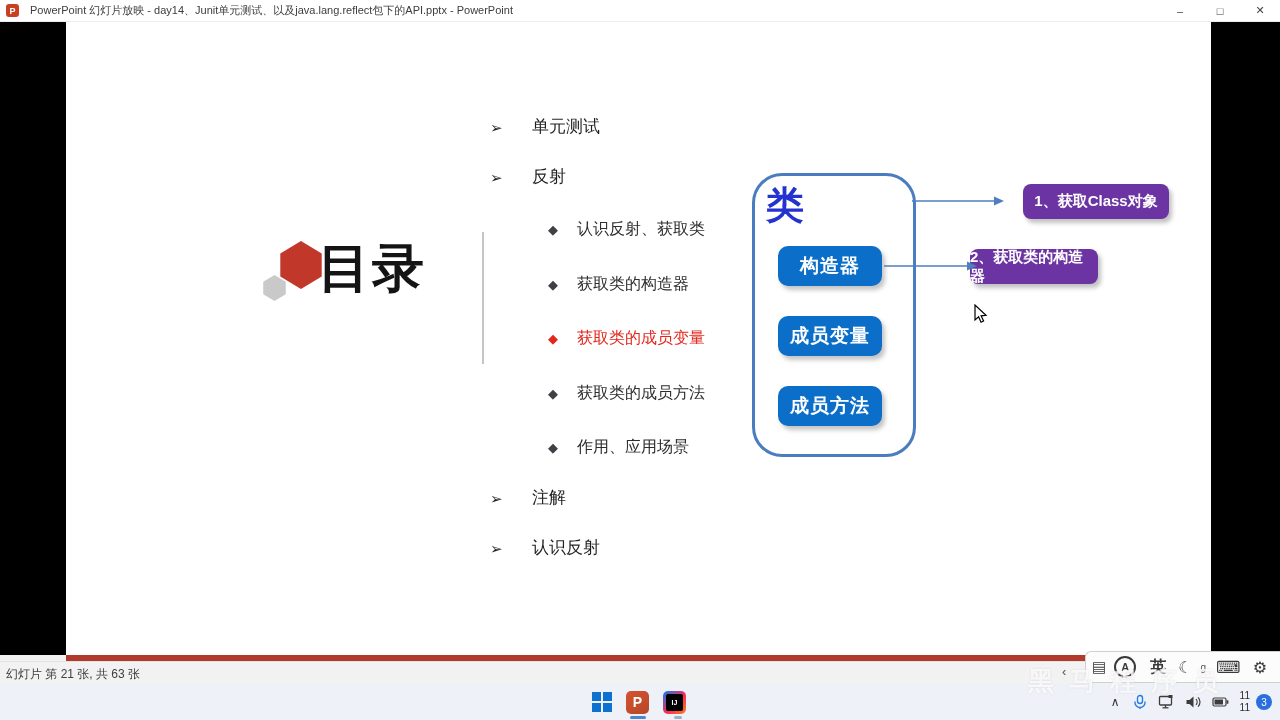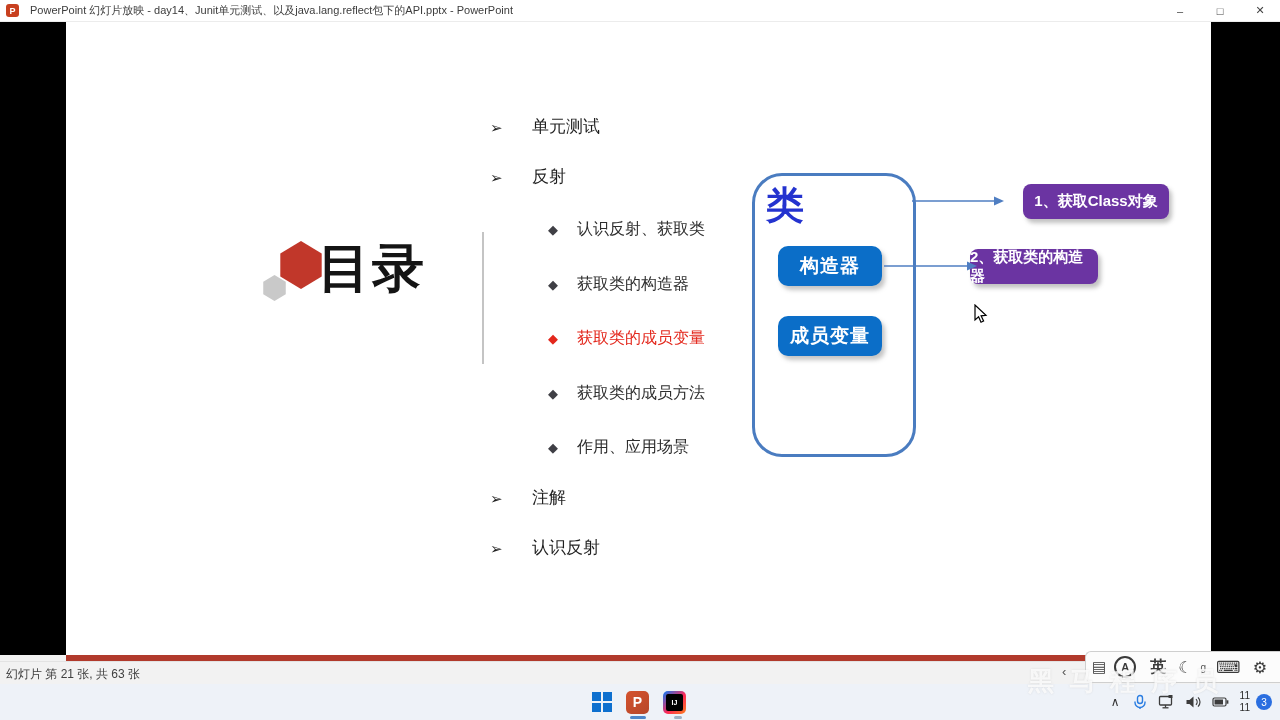--- a/index.html
+++ b/index.html
@@ -150,20 +150,21 @@
         <span class="bul">➢</span><span>注解</span>
       </div>
       <div class="item l1" style="top:514px">
         <span class="bul">➢</span><span>认识反射</span>
       </div>
 
       <div class="dg-box"></div>
       <div class="dg-class">类</div>
       <div class="dg-btn" style="top:224px">构造器</div>
       <div class="dg-btn" style="top:294px">成员变量</div>
+      <div class="dg-btn" style="top:364px">成员方法</div>
       <div class="step step1">1、获取Class对象</div>
       <div class="step step2">2、获取类的构造器</div>
 
       <svg class="arrows">
         <line x1="846" y1="179" x2="928" y2="179" stroke="#4f7ec2" stroke-width="1.6"></line>
         <polygon points="928,174.5 938,179 928,183.5" fill="#4f7ec2"></polygon>
         <line x1="818" y1="244" x2="901" y2="244" stroke="#4f7ec2" stroke-width="1.6"></line>
         <polygon points="901,239.5 911,244 901,248.5" fill="#4f7ec2"></polygon>
       </svg>
 

